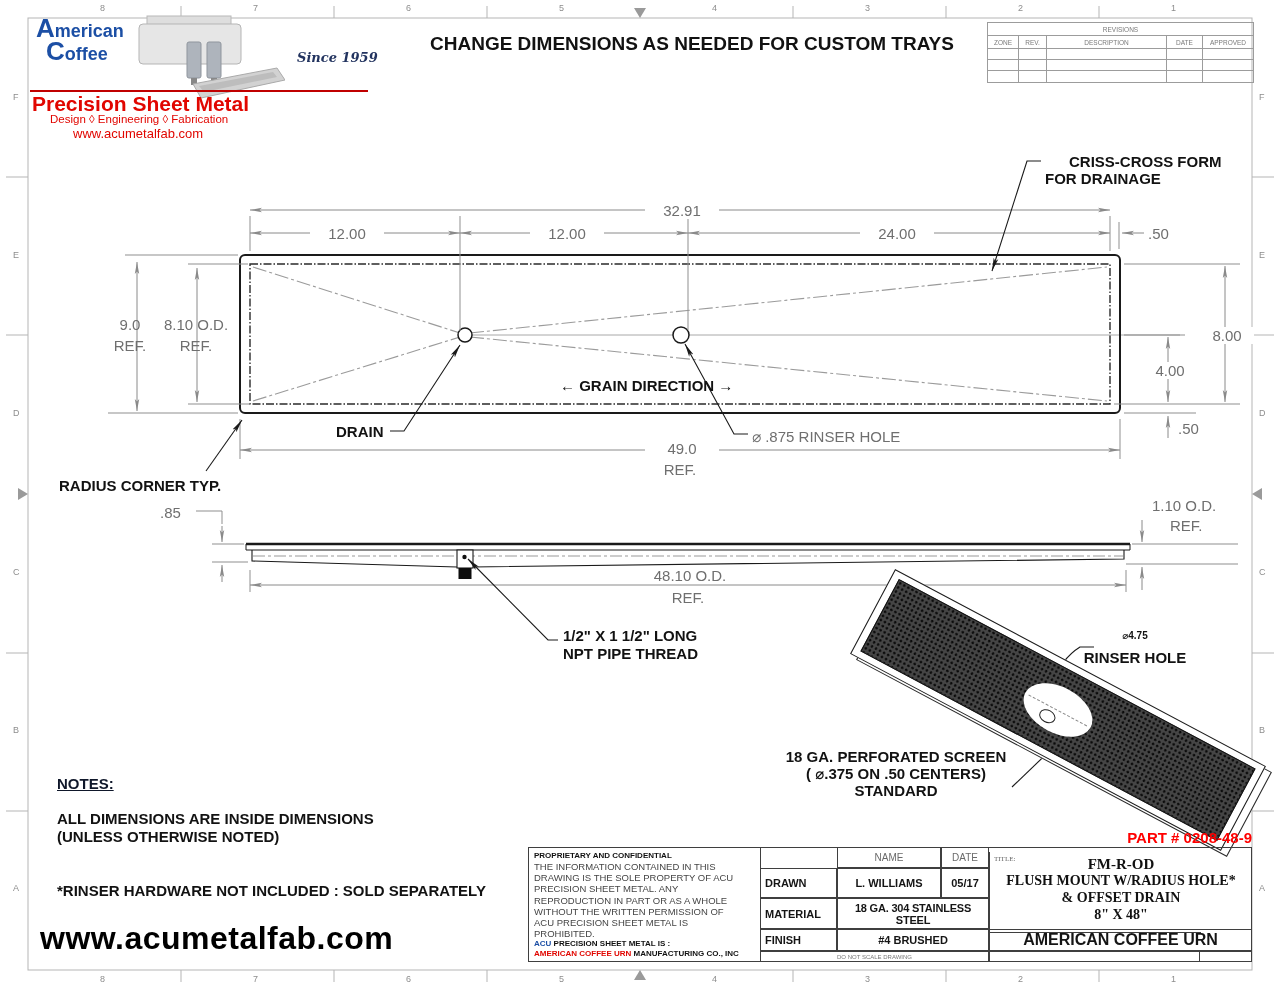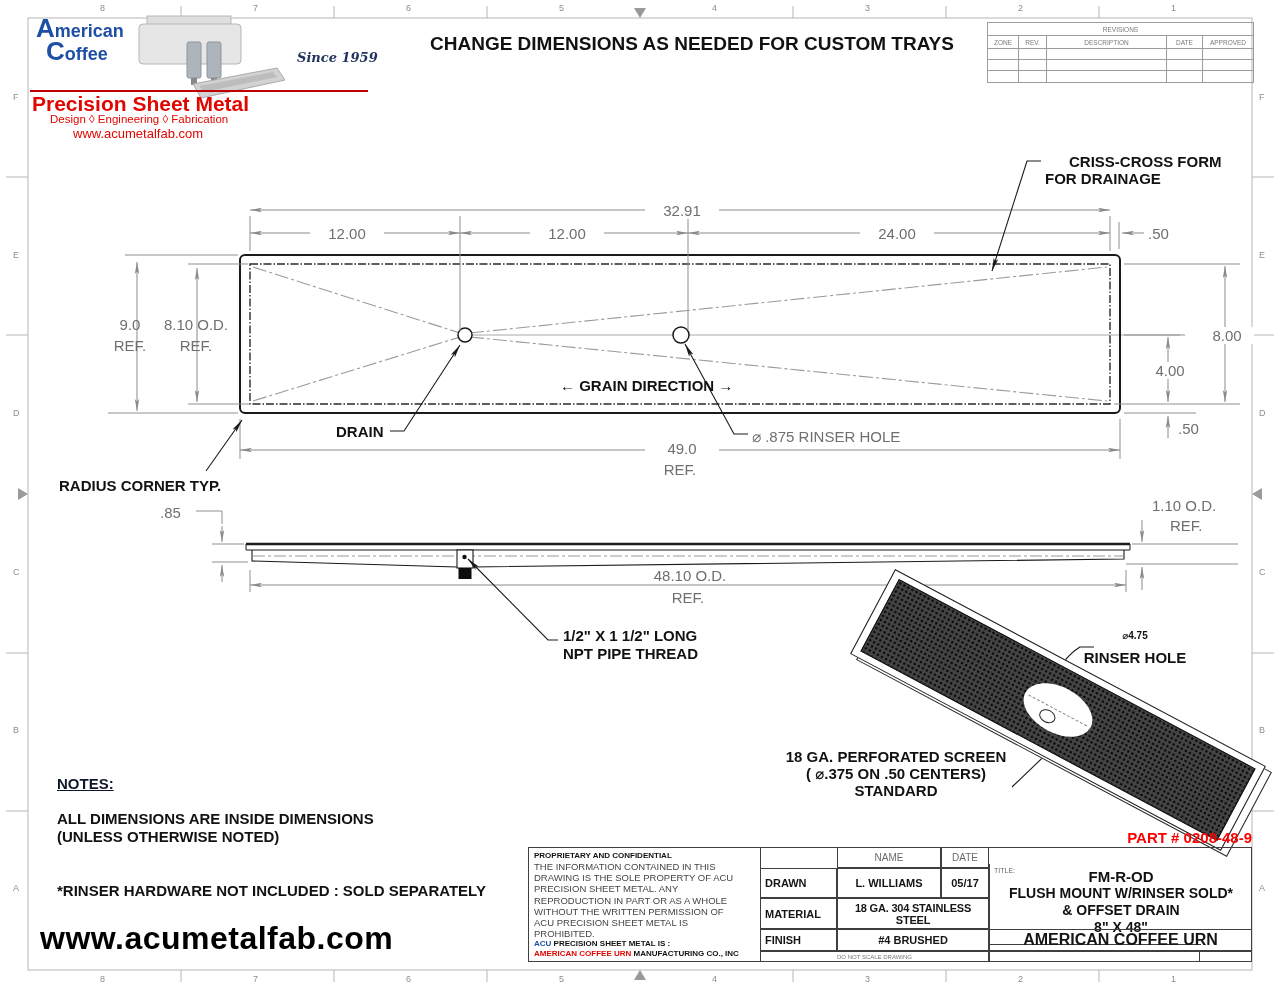--- a/index.html
+++ b/index.html
@@ -306,24 +306,24 @@
     <div class="box tb-hdr" style="left:412px;top:0;width:48px;height:20px;border-top:none;">DATE</div>
     <div class="box tb-lab" style="left:232px;top:20px;width:76px;height:30px;border-left:none;">DRAWN</div>
     <div class="box tb-val" style="left:308px;top:20px;width:104px;height:30px;font-size:11px;">L. WILLIAMS</div>
     <div class="box tb-val" style="left:412px;top:20px;width:48px;height:30px;font-size:11px;">05/17</div>
     <div class="box tb-lab" style="left:232px;top:50px;width:76px;height:31px;border-left:none;">MATERIAL</div>
     <div class="box tb-val" style="left:308px;top:50px;width:152px;height:31px;font-size:11px;letter-spacing:-0.2px;">18 GA. 304 STAINLESS STEEL</div>
     <div class="box tb-lab" style="left:232px;top:81px;width:76px;height:22px;border-left:none;">FINISH</div>
     <div class="box tb-val" style="left:308px;top:81px;width:152px;height:22px;font-size:11px;">#4 BRUSHED</div>
     <div class="box" style="left:232px;top:103px;width:228px;height:10px;border-left:none;border-bottom:none;font-size:6px;color:#777;display:flex;align-items:center;justify-content:center;">DO NOT SCALE DRAWING</div>
 
-    <div class="box" style="left:460px;top:16px;width:212px;height:81px;border-top:none;border-right:none;">
+    <div class="box" style="left:460px;top:4px;width:212px;height:81px;border-top:none;border-right:none;font-family:Liberation Serif, serif;">
       <span style="position:absolute;left:4px;top:3px;font-size:7px;color:#666;">TITLE:</span>
       <div class="title-lines" style="left:0;top:4px;width:262px;font-size:15px;">FM-R-OD</div>
-      <div class="title-lines" style="left:0;top:21px;width:262px;font-size:14px;">FLUSH MOUNT W/RINSER SOLD*</div>
+      <div class="title-lines" style="left:0;top:21px;width:262px;font-size:14px;">FLUSH MOUNT W/RADIUS HOLE*</div>
       <div class="title-lines" style="left:0;top:38px;width:262px;font-size:14px;">&amp; OFFSET DRAIN</div>
       <div class="title-lines" style="left:0;top:55px;width:262px;font-size:14px;">8" X 48"</div>
     </div>
     <div class="box tb-val" style="left:460px;top:81px;width:262px;height:22px;border-right:none;font-size:16px;">AMERICAN COFFEE URN</div>
     <div class="box" style="left:460px;top:103px;width:262px;height:10px;border-right:none;border-bottom:none;">
       <div style="position:absolute;left:209px;top:0;height:10px;border-left:1px solid #3f3f3f;"></div>
     </div>
   </div>
 
 </div>

